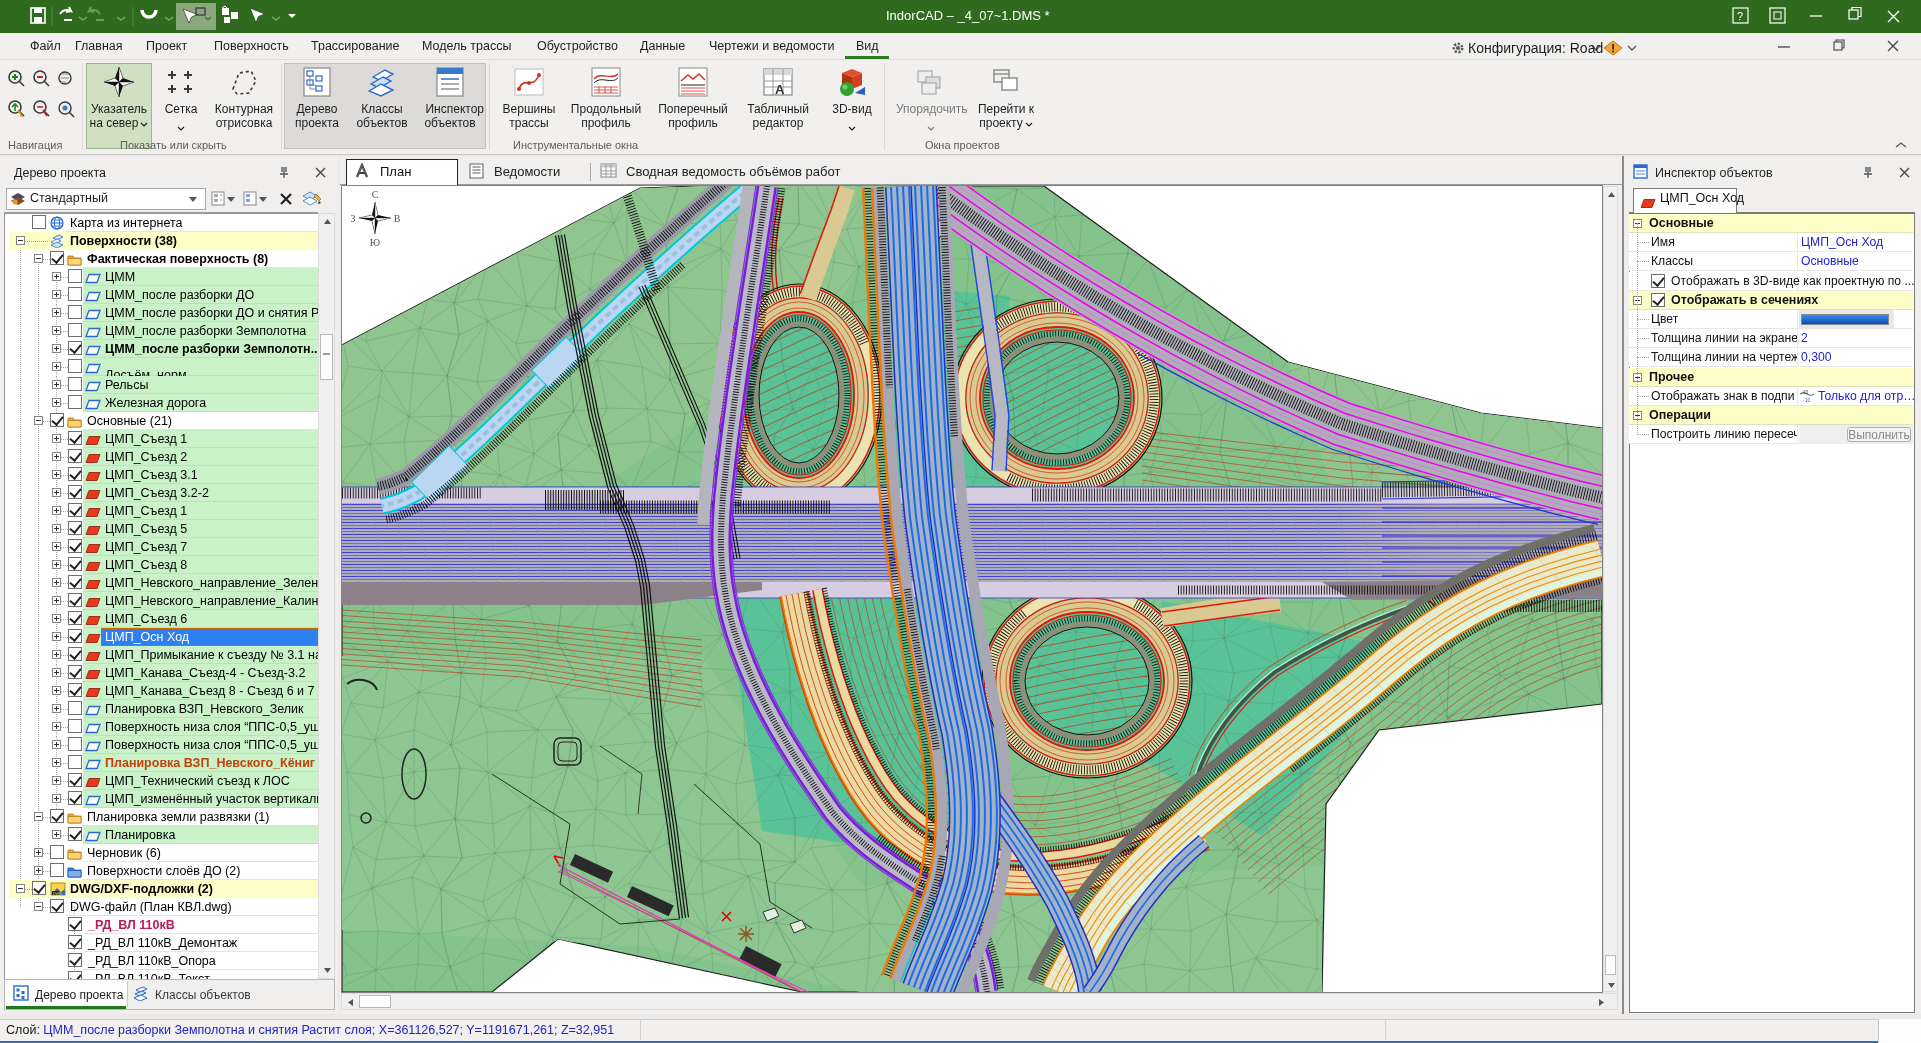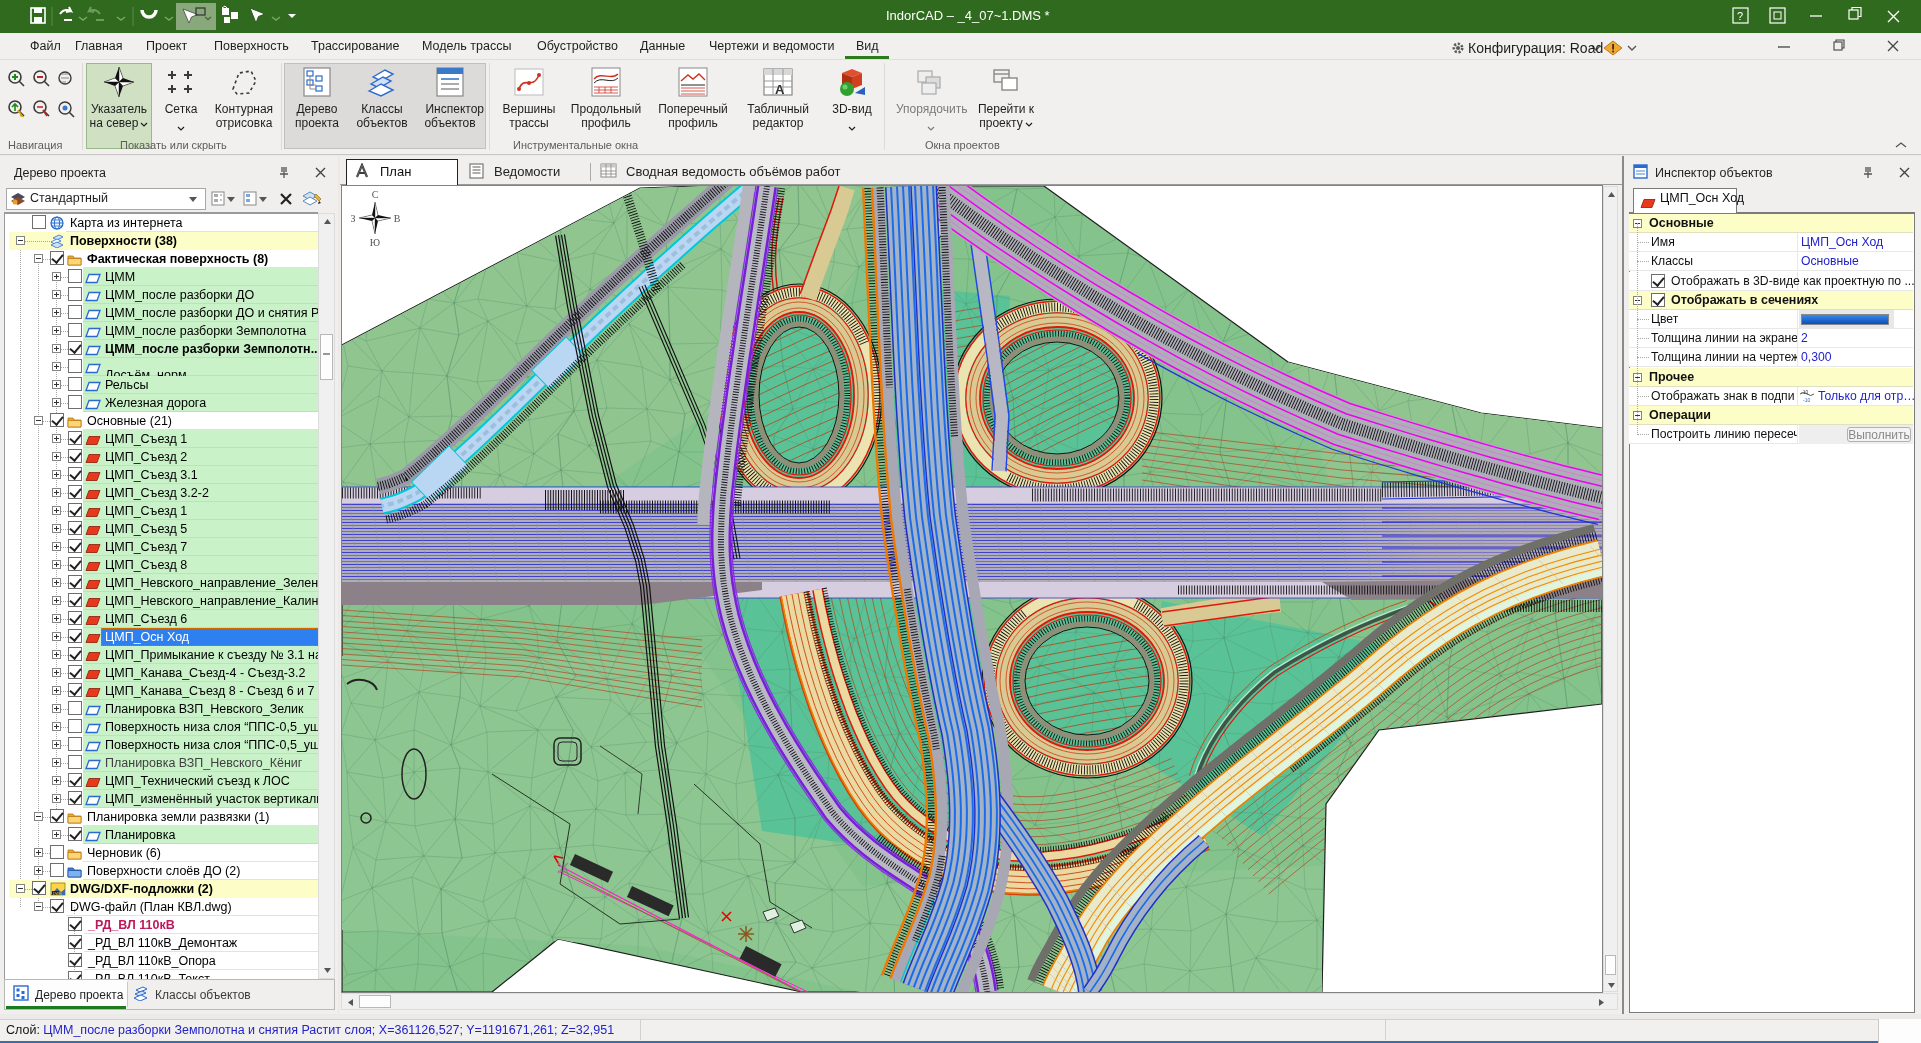--- a/index.html
+++ b/index.html
@@ -975,21 +975,21 @@
         <polygon points="4,1.5 15,1.5 12,9.5 1,9.5" fill="#fff" stroke="#2a6ad0" stroke-width="1.3"></polygon>
       </svg></div>
     <div class="tx" style="left:100px;top:524px;font-size:12.5px;font-weight:normal;color:#000">Поверхность низа слоя “ППС-0,5_уши...</div>
     <div class="abs" style="left:78px;top:540px;width:236px;height:18px;background:#c9f2c9;border-bottom:1px solid #b8e4b8"></div>
     <div class="exp plus" style="left:47px;top:544px"></div>
     <div class="doth" style="left:56px;top:549px;width:7px"></div>
     <div class="cb " style="left:63px;top:541px"></div>
     <div class="abs" style="left:80px;top:542px"><svg width="16" height="11" viewBox="0 0 16 11" style="">
         <polygon points="4,1.5 15,1.5 12,9.5 1,9.5" fill="#fff" stroke="#2a6ad0" stroke-width="1.3"></polygon>
       </svg></div>
-    <div class="tx" style="left:100px;top:542px;font-size:12.5px;font-weight:normal;color:#404040">Планировка ВЗП_Невского_Кёниг</div>
+    <div class="tx" style="left:100px;top:542px;font-size:12.5px;font-weight:bold;color:#c2410c">Планировка ВЗП_Невского_Кёниг</div>
     <div class="abs" style="left:78px;top:558px;width:236px;height:18px;background:#c9f2c9;border-bottom:1px solid #b8e4b8"></div>
     <div class="exp plus" style="left:47px;top:562px"></div>
     <div class="doth" style="left:56px;top:567px;width:7px"></div>
     <div class="cb on" style="left:63px;top:559px"></div>
     <div class="abs" style="left:80px;top:560px"><svg width="16" height="11" viewBox="0 0 16 11" style="">
         <polygon points="4,1.5 15,1.5 12,9.5 1,9.5" fill="#e8391d" stroke="#8c1a08" stroke-width="0.8"></polygon>
       </svg></div>
     <div class="tx" style="left:100px;top:560px;font-size:12.5px;font-weight:normal;color:#000">ЦМП_Технический съезд к ЛОС</div>
     <div class="abs" style="left:78px;top:576px;width:236px;height:18px;background:#c9f2c9;border-bottom:1px solid #b8e4b8"></div>
     <div class="exp plus" style="left:47px;top:580px"></div>

